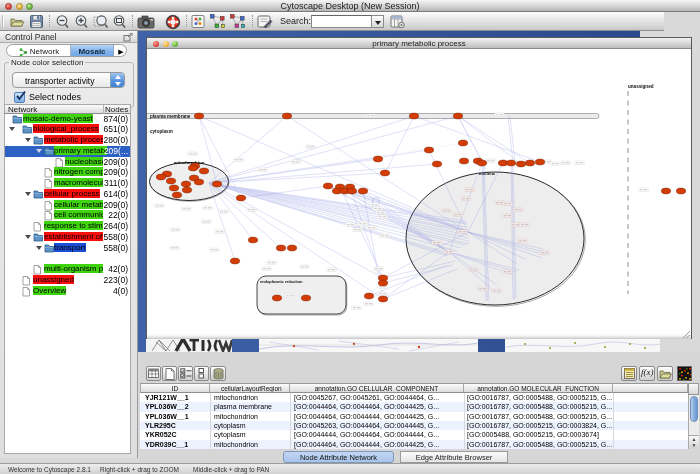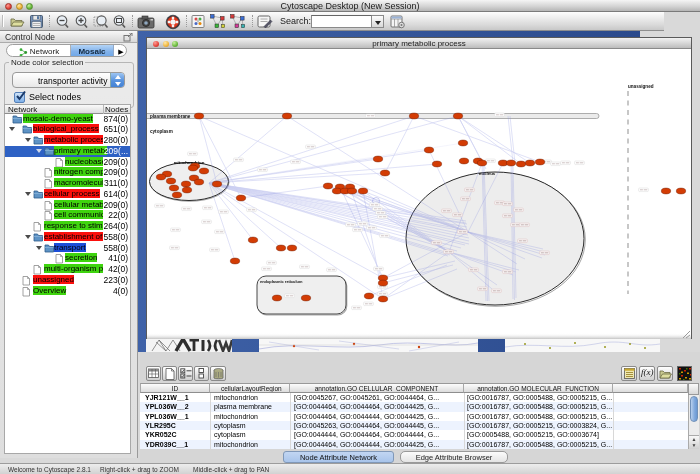--- a/index.html
+++ b/index.html
@@ -121,21 +121,21 @@
   <svg class="a" style="left:390px;top:2px" width="15" height="15" viewBox="0 0 15 15">
     <rect x="1" y="2" width="11" height="11" rx="1" fill="#f4f4f4" stroke="#666" stroke-width=".9"></rect>
     <path d="M1 5 h11 M4.5 5 v8 M8 5 v8" stroke="#888" stroke-width=".7"></path>
     <rect x="1.5" y="2.5" width="10" height="2" fill="#9cb4d8"></rect>
     <circle cx="11.5" cy="11" r="2.8" fill="#dcdcdc" stroke="#555" stroke-width=".7"></circle>
     <circle cx="11.5" cy="11" r="1" fill="#777"></circle>
   </svg>
 </div>
 
 <div class="a" id="cpanel" style="left:0;top:31px;width:138px;height:427px;background:linear-gradient(#ececec,#dedede);border-right:1px solid #9a9a9a">
-  <div class="a" style="left:0;top:0;width:137px;height:12px;background:linear-gradient(#f7f7f7,#d8d8d8);border-bottom:1px solid #ababab;font-size:8.5px;line-height:12px;color:#2a2a2a;padding-left:5px">Control Node</div>
+  <div class="a" style="left:0;top:0;width:137px;height:12px;background:linear-gradient(#f7f7f7,#d8d8d8);border-bottom:1px solid #ababab;font-size:8.5px;line-height:12px;color:#2a2a2a;padding-left:5px">Control Panel</div>
   <svg class="a" style="left:123px;top:2px" width="10" height="9" viewBox="0 0 10 9">
       <rect x="1" y="2.5" width="6" height="5.5" fill="none" stroke="#777" stroke-width="1"></rect>
       <path d="M5 4 L9 0 M6 0 h3 v3" stroke="#777" stroke-width="1" fill="none"></path>
     </svg>
 
   <div class="a" style="left:6px;top:13px;width:121px;height:13px;border:1px solid #9f9f9f;border-radius:6.5px;background:#fff;overflow:hidden">
     <div class="a" style="left:0;top:0;width:64px;height:13px;border-right:1px solid #b0b0b0;font-size:8px;line-height:13px;text-align:center;color:#222;text-indent:12px">Network</div>
     <svg class="a" style="left:12px;top:2.5px" width="9" height="9" viewBox="0 0 9 9">
         <circle cx="2" cy="1.7" r="1.4" fill="#3db53d"></circle>
         <circle cx="6.7" cy="4.5" r="1.4" fill="#2f9a2f"></circle>
@@ -143,21 +143,21 @@
         <path d="M2 1.7 L6.7 4.5 L2 7.3" stroke="#2f9a2f" stroke-width=".7" fill="none"></path>
       </svg>
     <div class="a" style="left:64px;top:0;width:43px;height:13px;background:linear-gradient(#b4d4f6,#82b2ea 50%,#6aa4e6);border-right:1px solid #90a8c8;font-size:8px;font-weight:bold;line-height:13px;text-align:center;color:#13293f">Mosaic</div>
     <div class="a" style="left:107px;top:0;width:14px;height:13px;font-size:7px;line-height:13px;text-align:center;color:#000">▶</div>
   </div>
 
   <div class="a" style="left:4px;top:31px;width:130px;height:46px;border:1px solid #b6b6b6;border-radius:3px"></div>
   <div class="a" style="left:9px;top:27px;background:linear-gradient(#ececec,#ececec);padding:0 2px;font-size:8px;color:#222">Node color selection</div>
 
   <div class="a" style="left:12px;top:41px;width:113px;height:16px;border:1px solid #9a9a9a;border-radius:4px;background:linear-gradient(#fff,#e8e8e8);overflow:hidden">
-    <div class="a" style="left:17px;top:0;width:97px;height:16px;font-size:8.5px;line-height:16px;padding-left:8px;color:#000">transporter activity</div>
+    <div class="a" style="left:4px;top:0;width:97px;height:16px;font-size:8.5px;line-height:16px;padding-left:8px;color:#000">transporter activity</div>
     <div class="a" style="left:97px;top:0;width:16px;height:16px;background:linear-gradient(#9cc4f2,#5691dd 50%,#3f7ed2);border-left:1px solid #8aa">
       <div class="a" style="left:4px;top:1.5px;width:0;height:0;border-left:3.5px solid transparent;border-right:3.5px solid transparent;border-bottom:4px solid #fff"></div>
       <div class="a" style="left:4px;top:9px;width:0;height:0;border-left:3.5px solid transparent;border-right:3.5px solid transparent;border-top:4px solid #fff"></div>
     </div>
   </div>
 
   <div class="a" style="left:14px;top:61px;width:11px;height:11px;border:1px solid #5580b8;border-radius:2px;background:linear-gradient(#cfe3f8,#7fb0e8)"></div>
   <svg class="a" style="left:14px;top:57px" width="14" height="14" viewBox="0 0 14 14">
       <path d="M3 8 L5.5 11 L11 3.5" stroke="#1a3a6a" stroke-width="2" fill="none"></path>
     </svg>
@@ -271,27 +271,20 @@
         <div class="tt" style="left:38px;width:60px"><span style="background:#fb0f0c">establishment of local</span></div>
         <div class="tn">558(0)</div>
       </div>
     <div class="trow" style="top:129px">
         <div class="arr" style="left:31px"></div>
         <svg class="a" style="left:39px;top:1px" width="11" height="9">
           <use href="#fold"></use>
         </svg>
         <div class="tt" style="left:48px;width:50px"><span style="background:#1d4ed8">transport</span></div>
         <div class="tn">558(0)</div>
-      </div>
-    <div class="trow" style="top:139.75px">
-        <svg class="a" style="left:50px;top:1px" width="8" height="10">
-          <use href="#file"></use>
-        </svg>
-        <div class="tt" style="left:59px;width:39px"><span style="background:#3fd40e">secretion</span></div>
-        <div class="tn">41(0)</div>
       </div>
     <div class="trow" style="top:150.5px">
         <svg class="a" style="left:28px;top:1px" width="8" height="10">
           <use href="#file"></use>
         </svg>
         <div class="tt" style="left:38px;width:60px"><span style="background:#3fd40e">multi-organism proce</span></div>
         <div class="tn">42(0)</div>
       </div>
     <div class="trow" style="top:161.25px">
         <svg class="a" style="left:17px;top:1px" width="8" height="10">
@@ -876,20 +869,20 @@
 <div class="dcell" style="left:154px;top:46.5px;width:169px">[GO:0044464, GO:0044444, GO:0044425, G...</div>
 <div class="dcell" style="left:327px;top:46.5px;width:145px">[GO:0016787, GO:0005488, GO:0005215, G...</div>
   </div>
 
   <div class="a" style="left:548px;top:43px;width:11px;height:54px;background:#ececec;border-left:1px solid #aaa">
     <div class="a" style="left:1px;top:1px;width:8px;height:26px;border-radius:4px;background:linear-gradient(90deg,#b8d0ee,#7fa8dc 60%,#6a98d2);border:1px solid #7090b8"></div>
     <div class="a" style="left:0;top:40px;width:10px;height:14px;background:linear-gradient(#f8f8f8,#d0d0d0);border-top:1px solid #aaa;font-size:5px;color:#444;text-align:center;line-height:6px">▲<br>▼</div>
   </div>
 
   <div class="a" style="left:143px;top:99px;width:111px;height:12px;background:linear-gradient(#c2d6f2,#a8c4ea);border:1px solid #8098b8;border-radius:3px;font-size:7.5px;line-height:11px;text-align:center;color:#111">Node Attribute Network</div>
-  <div class="a" style="left:260px;top:99px;width:108px;height:12px;background:linear-gradient(#fbfbfb,#e4e4e4);border:1px solid #9a9a9a;border-radius:5px;font-size:7.5px;line-height:11px;text-align:center;color:#222">Edge Attribute Browser</div>
+  <div class="a" style="left:260px;top:99px;width:108px;height:12px;background:linear-gradient(#fbfbfb,#e4e4e4);border:1px solid #9a9a9a;border-radius:0;font-size:7.5px;line-height:11px;text-align:center;color:#222">Edge Attribute Browser</div>
 </div>
 
 <div class="a" style="left:0;top:463px;width:700px;height:11px;background:linear-gradient(#ededed,#d2d2d2);border-top:1px solid #9c9c9c">
   <div class="a" style="left:8px;top:2px;font-size:6.5px;color:#333">Welcome to Cytoscape 2.8.1</div>
   <div class="a" style="left:100px;top:2px;font-size:6.5px;color:#333">Right-click + drag to ZOOM</div>
   <div class="a" style="left:193px;top:2px;font-size:6.5px;color:#333">Middle-click + drag to PAN</div>
 </div>
 
 </body></html>

